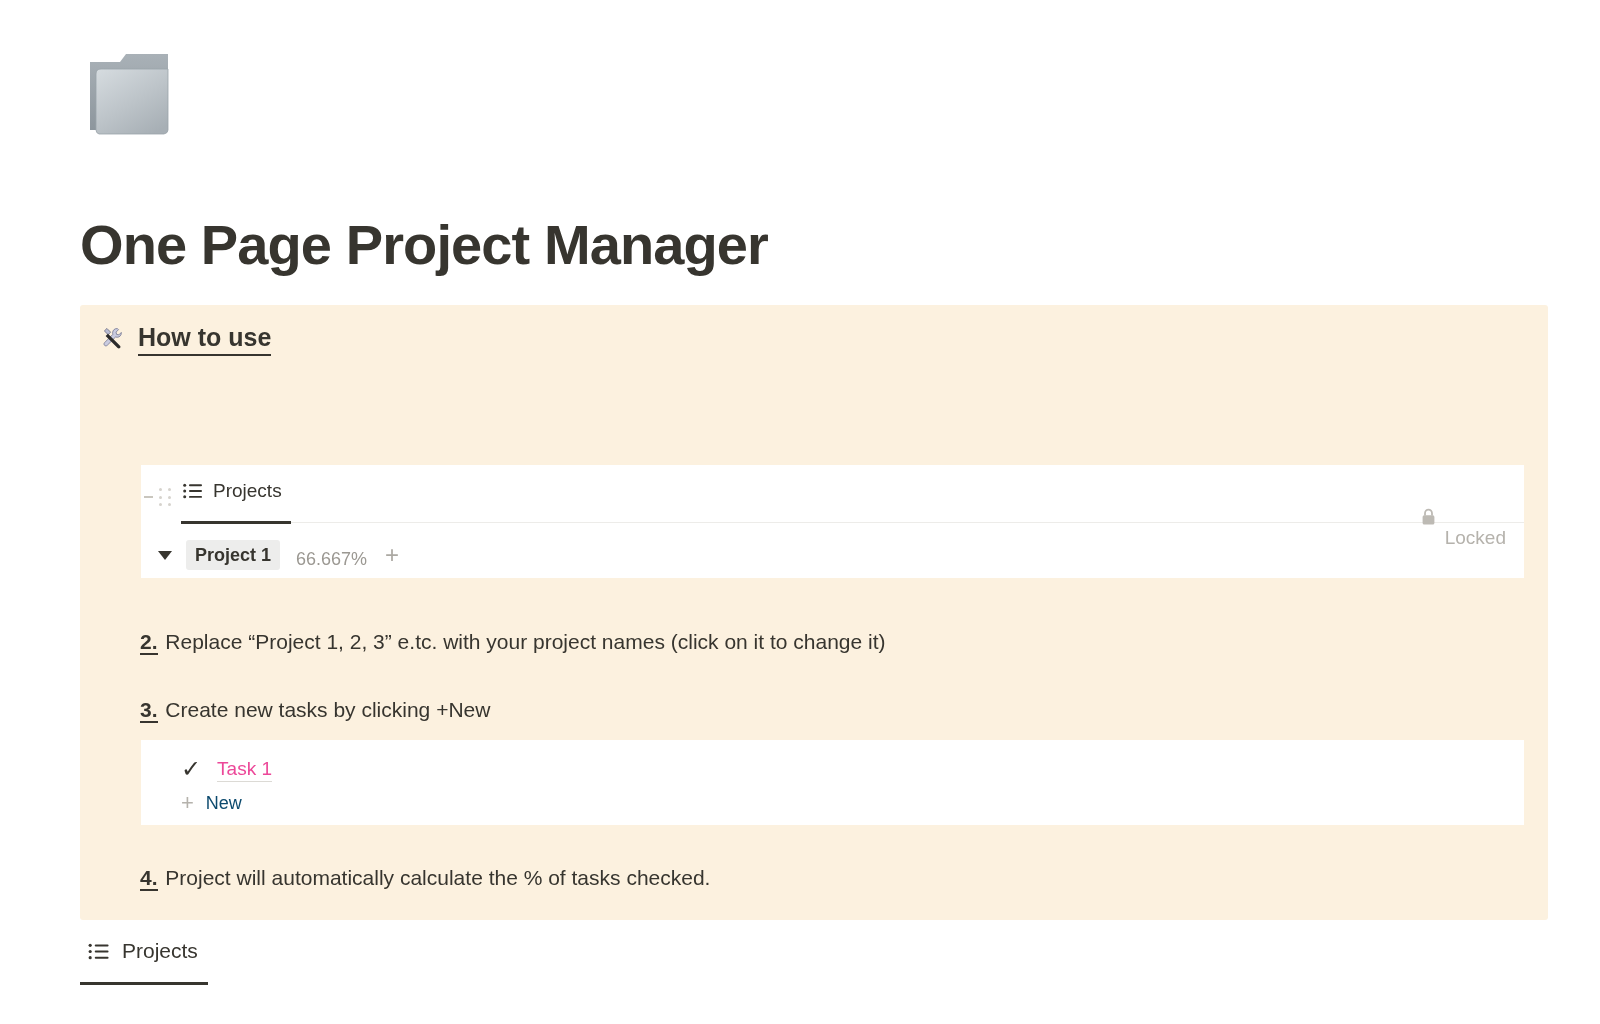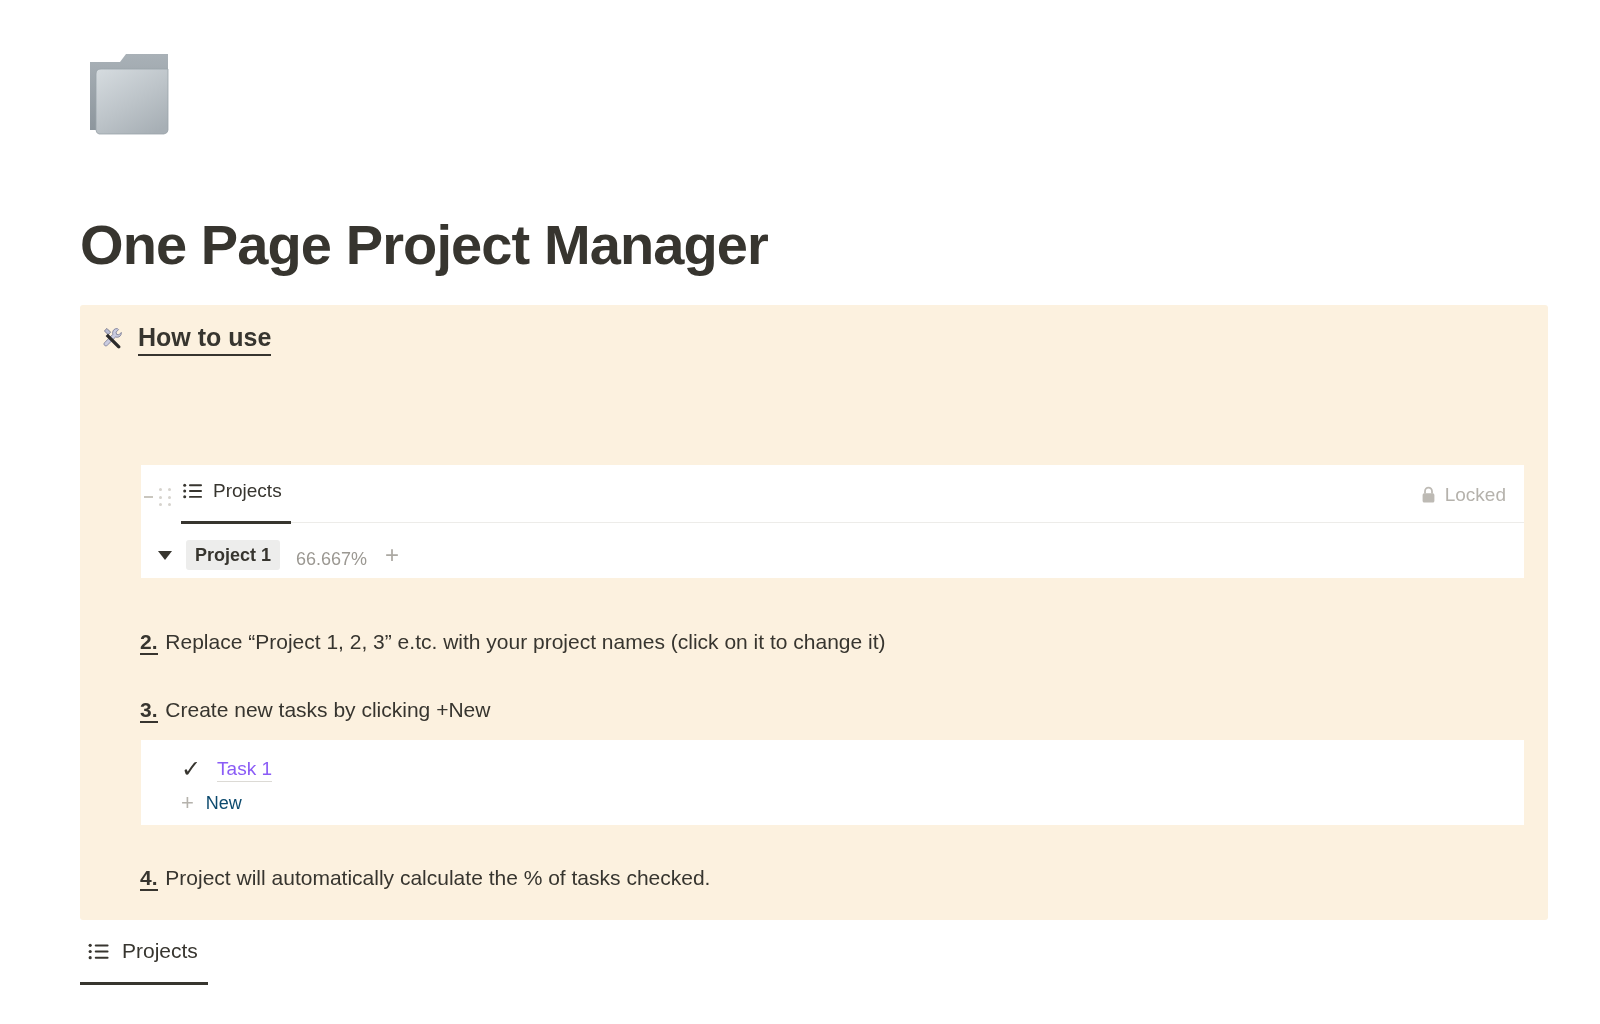--- a/index.html
+++ b/index.html
@@ -179,20 +179,21 @@
     right: 18px;
     top: 18px;
     display: flex;
     align-items: center;
     gap: 9px;
   }
   .lock-label {
     font-size: 19px;
     line-height: 24px;
     color: #B5B2AC;
+    margin-top: 43px;
   }
 
   .db-row {
     position: absolute;
     left: 0;
     top: 67px;
     height: 46px;
     right: 0;
     display: flex;
     align-items: center;
@@ -250,21 +251,21 @@
   }
   .check-glyph {
     font-size: 24px;
     line-height: 24px;
     color: #37352F;
     font-weight: 500;
   }
   .task-label {
     font-size: 19px;
     line-height: 25px;
-    color: #8b5cf6;
+    color: #ec4899;
     border-bottom: 1.5px solid #DCDAD5;
     padding-bottom: 0;
   }
   .new-row {
     position: absolute;
     left: 40px;
     top: 51px;
     display: flex;
     align-items: center;
     gap: 12px;

